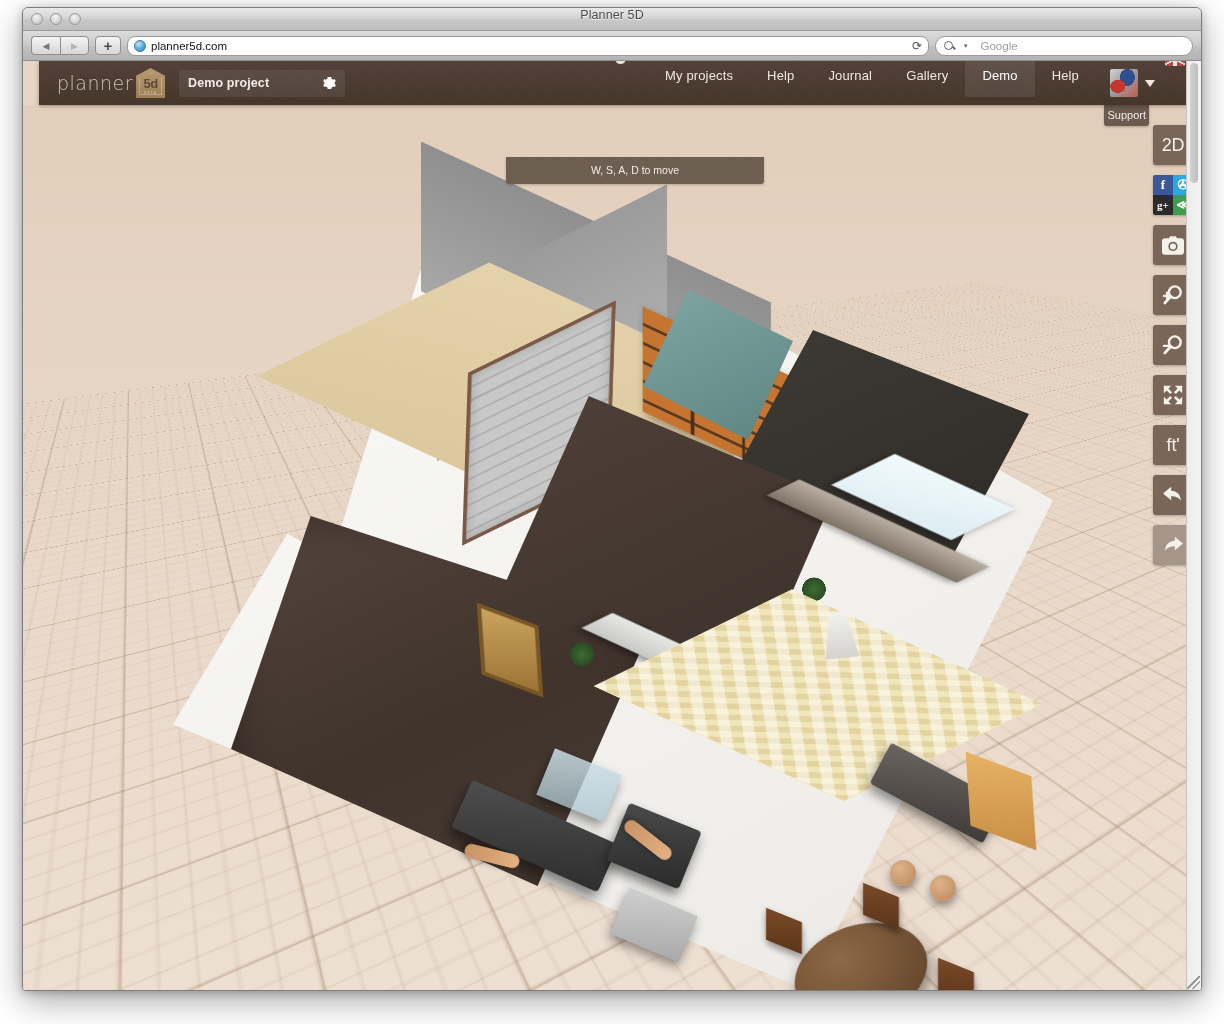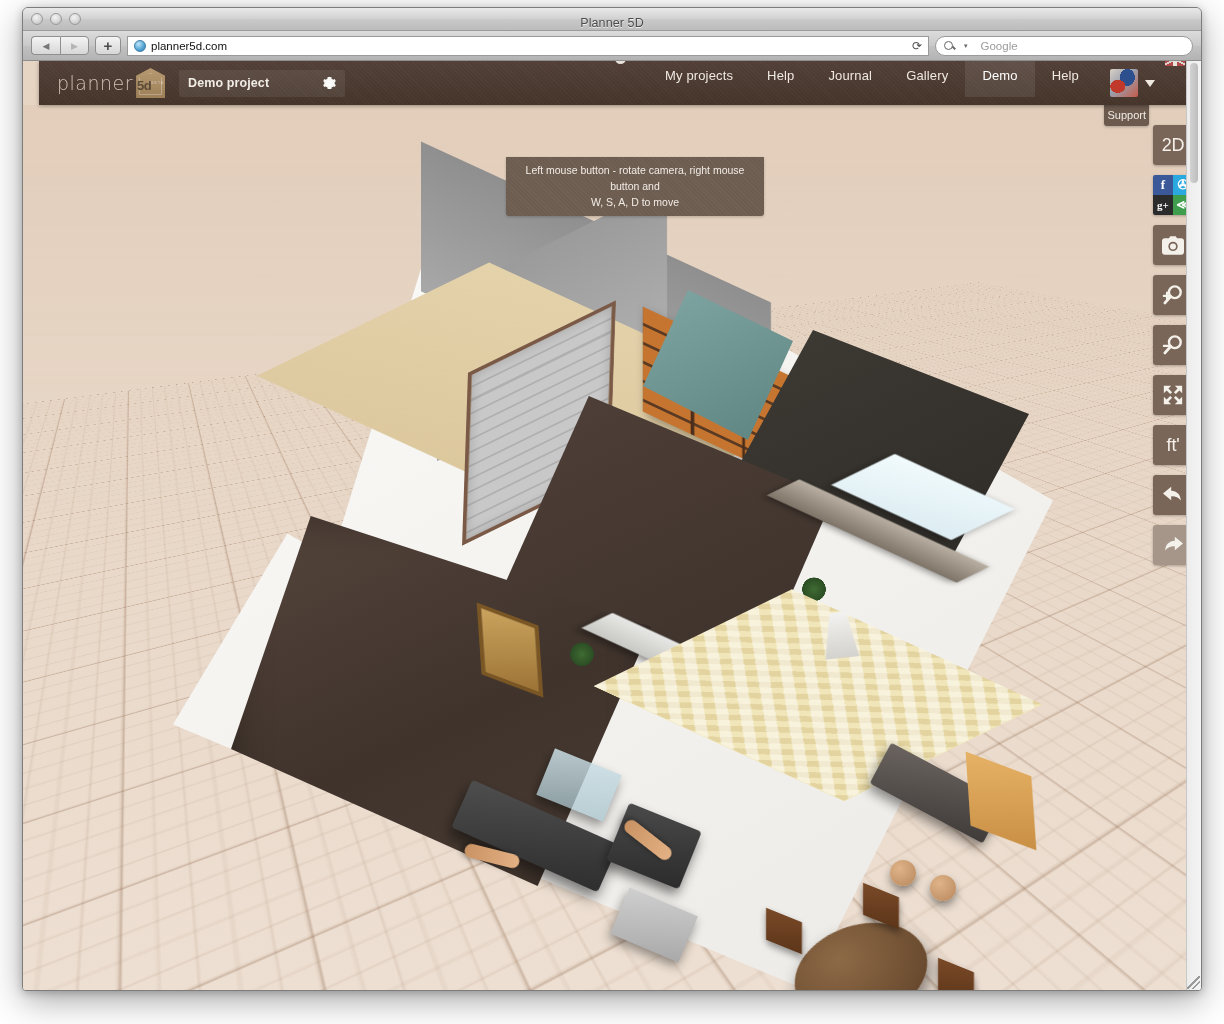--- a/index.html
+++ b/index.html
@@ -27,21 +27,21 @@
     border: 1px solid #7d7d7d;
   }
 
   
   #titlebar {
     height: 23px;
     background: linear-gradient(to bottom, #e9e9e9 0%, #d2d2d2 48%, #c9c9c9 52%, #bcbcbc 100%);
     border-bottom: 1px solid #9c9c9c;
     position: relative;
     display: flex;
-    align-items: flex-end;
+    align-items: flex-start;
   }
   #traffic {
     position: absolute;
     left: 8px; top: 5px;
     display: flex; gap: 7px;
   }
   .tl {
     width: 12px; height: 12px; border-radius: 50%;
     background: radial-gradient(circle at 40% 32%, #f3f3f3 0%, #dcdcdc 46%, #b5b5b5 100%);
     border: 1px solid #9a9a9a;
@@ -80,21 +80,21 @@
     background: linear-gradient(to bottom, #f4f4f4, #d7d7d7);
     border: 1px solid #8f8f8f;
     display: flex; align-items: center; justify-content: center;
     font-size: 15px; font-weight: bold; color: #4d4d4d; line-height: 1;
   }
   #urlfield {
     flex: 1;
     height: 20px;
     background: #ffffff;
     border: 1px solid #9a9a9a;
-    border-radius: 0;
+    border-radius: 8px;
     display: flex;
     align-items: center;
     padding: 0 6px;
     gap: 5px;
     position: relative;
   }
   .globe {
     width: 12px; height: 12px; border-radius: 50%;
     background: radial-gradient(circle at 35% 30%, #bfe4fa 0%, #5aa9d6 55%, #2d74a8 100%);
     border: 1px solid #3d7ea8;
@@ -152,21 +152,21 @@
   }
   #logo-word {
     font-size: 19px; color: #cfc2b4; letter-spacing: .5px;
     font-family: "DejaVu Sans", sans-serif; font-weight: 300;
   }
   #logo-badge {
     width: 29px; height: 30px;
     background: linear-gradient(to bottom, #b79a72, #9d8058);
     position: relative;
     clip-path: polygon(50% 0%, 100% 26%, 100% 100%, 0% 100%, 0% 26%);
-    display: flex; align-items: center; justify-content: center;
+    display: flex; flex-direction: column; align-items: center; justify-content: center;
   }
   #logo-badge::before {
     content:''; position:absolute; left:3px; right:3px; top:5px; bottom:3px;
     border:1.5px solid rgba(255,255,255,.28);
     clip-path: polygon(50% 0%, 100% 22%, 100% 100%, 0% 100%, 0% 22%);
   }
   #logo-5d {
     font-size: 13px; font-weight: bold; color: #5b4a35;
     position: relative; z-index: 2; margin-top: 5px; letter-spacing: -.5px;
   }
@@ -691,21 +691,20 @@
           <span id="avatar"></span>
           <span id="avatar-caret"></span>
         </div>
         <span id="flag"></span>
       </nav>
     </div>
 
     <div id="support-tab">Support</div>
 
     <div id="hint">
-      <div>Left mouse button - rotate camera, right mouse button and</div>
       <div>W, S, A, D to move</div>
     </div>
 
     <div id="rtools">
 
       <div class="rtool">
         <span class="rtool-label">2D</span>
       </div>
 
       <div id="social">

